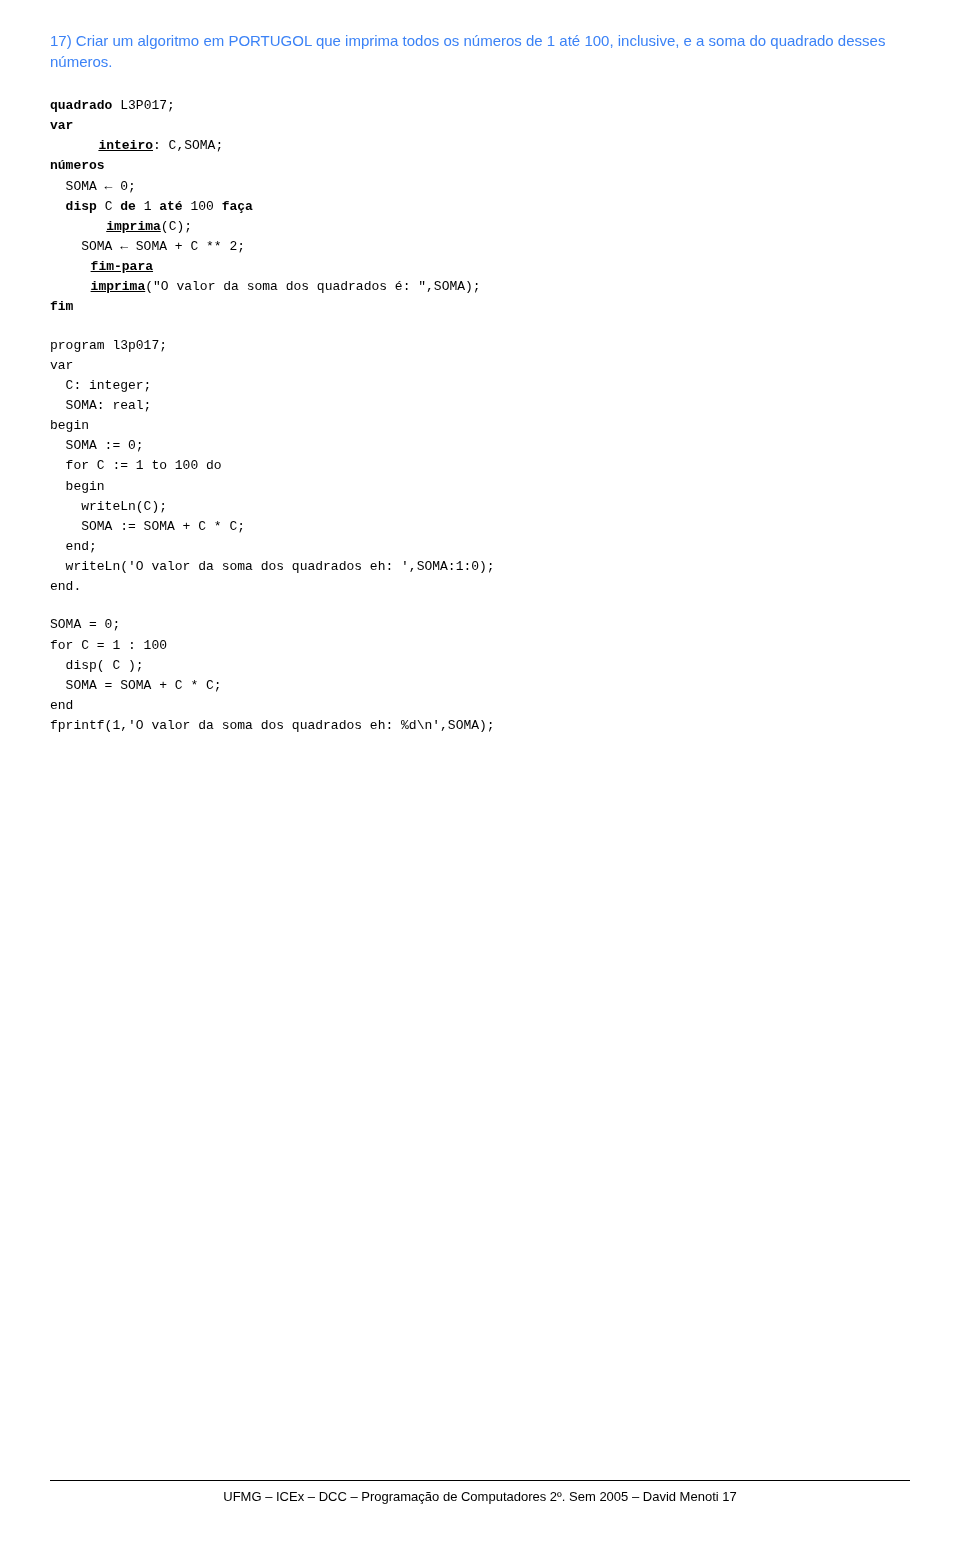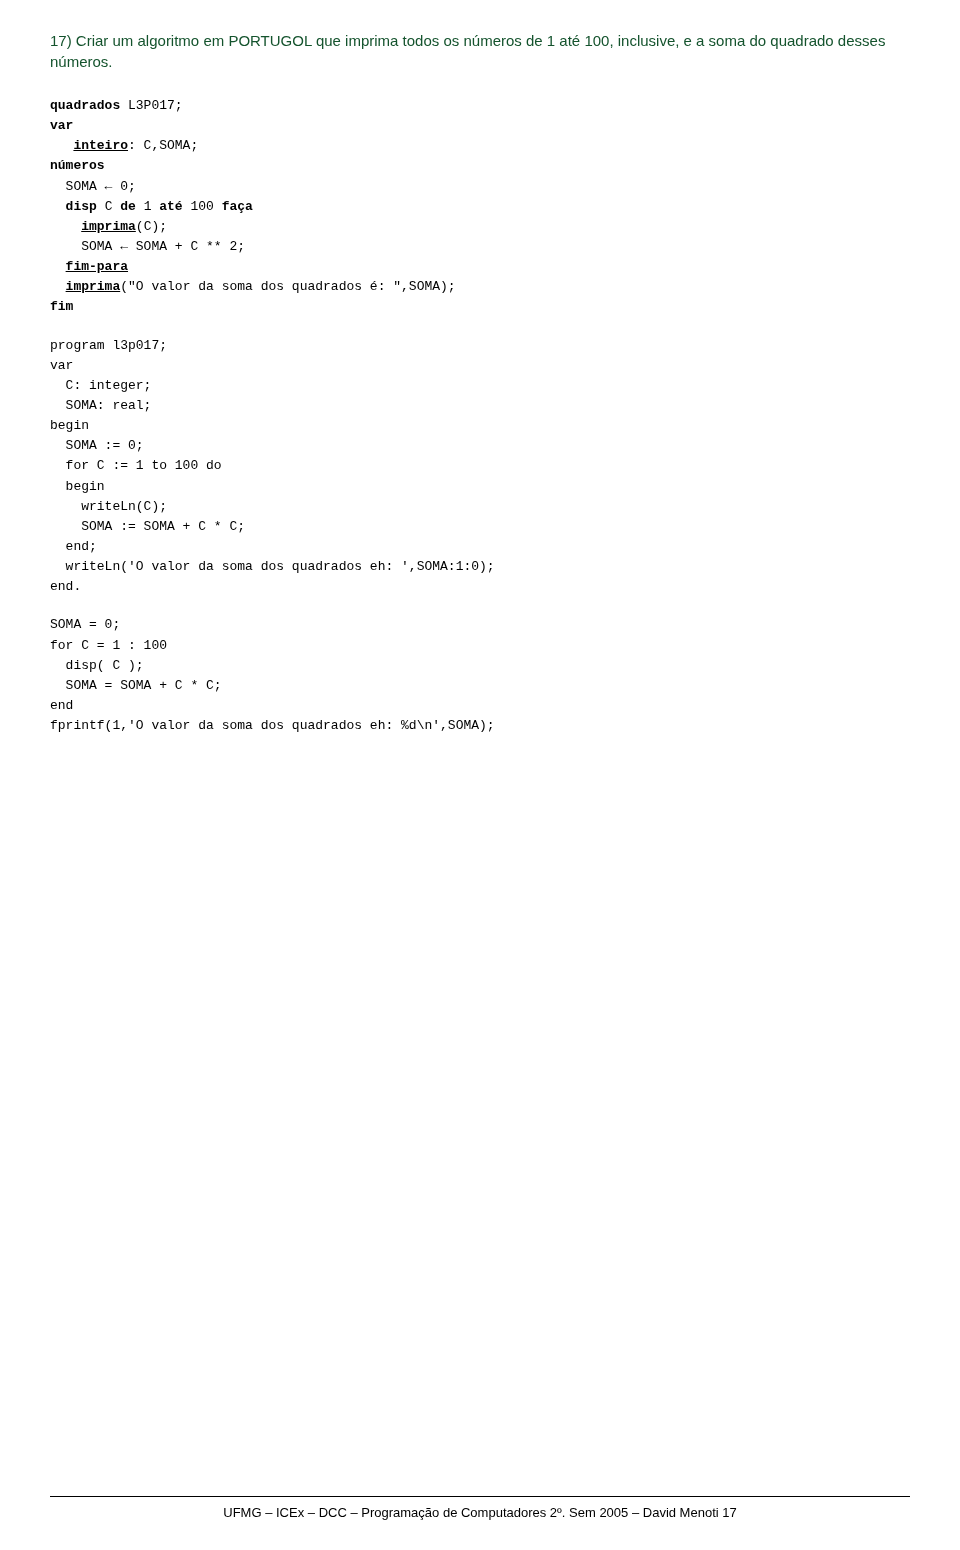--- a/index.html
+++ b/index.html
@@ -13,67 +13,68 @@
       font-family: Arial, sans-serif;
       width: 960px;
       min-height: 1550px;
       position: relative;
       padding: 30px 50px 60px 50px;
     }
 
     .question-title {
       font-family: Arial, sans-serif;
       font-size: 15px;
-      color: #14532d;
+      color: #3b82f6;
       margin-bottom: 24px;
       line-height: 1.4;
     }
 
     .code-block {
       font-family: 'Courier New', Courier, monospace;
       font-size: 13px;
       color: #000000;
       line-height: 1.55;
       white-space: pre;
       margin-bottom: 20px;
     }
 
     .code-block .kw {
       font-weight: bold;
     }
 
     .code-block .kw-underline {
       font-weight: bold;
       text-decoration: underline;
+      margin-left: 25px;
     }
 
     .footer {
       position: absolute;
       bottom: 30px;
       left: 0;
       right: 0;
       text-align: center;
       font-family: Arial, sans-serif;
       font-size: 13px;
       color: #000000;
       border-top: 1px solid #000;
       padding-top: 8px;
-      margin: 0 50px;
+      margin: 16px 50px;
     }
 
     .section-divider {
       margin-bottom: 18px;
     }
   </style>
 </head>
 <body>
 
 <div class="question-title">17) Criar um algoritmo em PORTUGOL que imprima todos os números de 1 até 100, inclusive, e a soma do quadrado desses números.</div>
 
-<div class="code-block section-divider"><span class="kw">quadrados</span> L3P017;
+<div class="code-block section-divider"><span class="kw">quadrado</span> L3P017;
 <span class="kw">var</span>
    <span class="kw-underline">inteiro</span>: C,SOMA;
 <span class="kw">números</span>
   SOMA ← 0;
   <span class="kw">disp</span> C <span class="kw">de</span> 1 <span class="kw">até</span> 100 <span class="kw">faça</span>
     <span class="kw-underline">imprima</span>(C);
     SOMA ← SOMA + C ** 2;
   <span class="kw-underline">fim-para</span>
   <span class="kw-underline">imprima</span>("O valor da soma dos quadrados é: ",SOMA);
 <span class="kw">fim</span>

